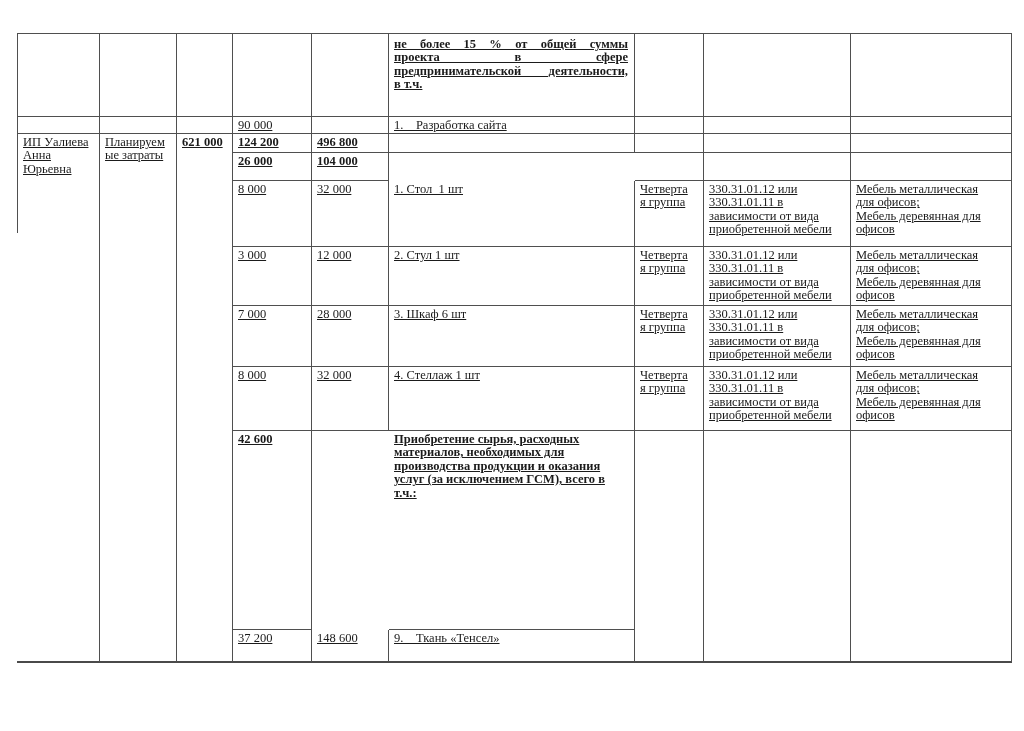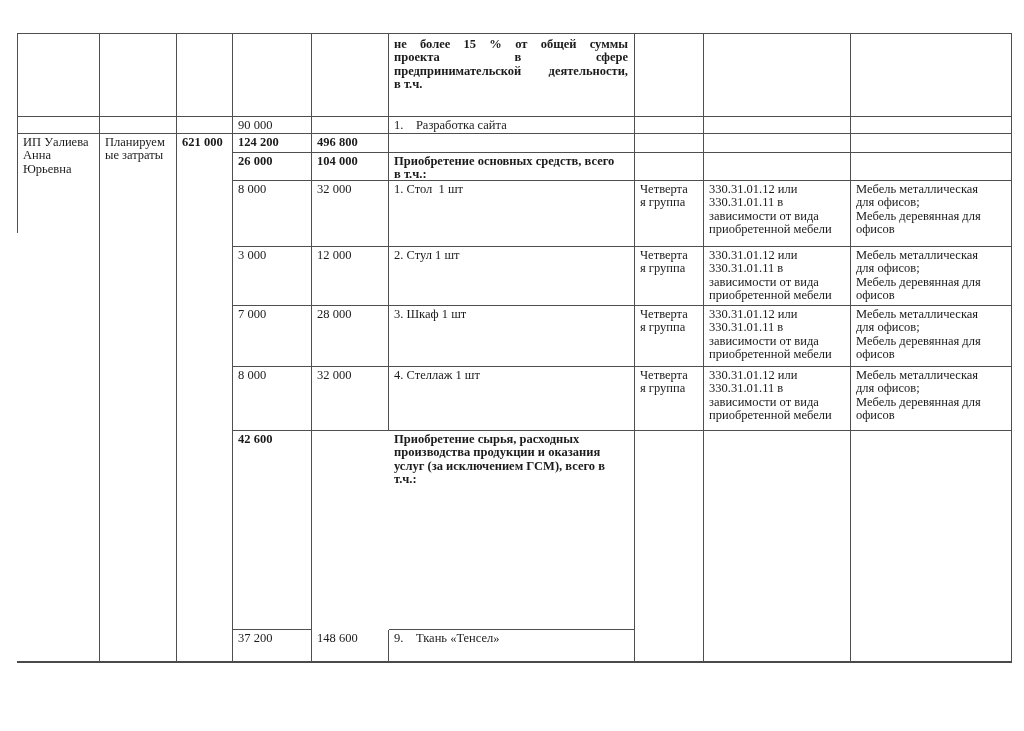--- a/index.html
+++ b/index.html
@@ -7,20 +7,21 @@
     width:1024px;height:731px;background:#ffffff;position:relative;
     font-family:"Liberation Serif","DejaVu Serif",serif;color:#1b1b1b;
     overflow:hidden;
   }
   .page{position:absolute;left:0;top:0;width:1024px;height:731px;}
   .tbl{
     position:absolute;left:17px;top:33px;width:995px;height:646px;
     display:grid;
     grid-template-columns:83px 77px 56px 79px 77px 246px 69px 147px 161px;
     grid-template-rows:84px 17px 19px 28px 66px 59px 61px 64px 199px 33px;
+    text-decoration:underline;
   }
   .cell{
     box-sizing:border-box;
     border-right:1px solid #4f4f4f;
     border-bottom:1px solid #4f4f4f;
     padding:2px 6px 0 5px;
     font-size:12.5px;line-height:13.4px;
     white-space:pre-wrap;
   }
   .bt{border-top:1px solid #4f4f4f;}
@@ -65,55 +66,54 @@
     <div class="cell b2 b" style="grid-area:3/3/11/4">621 000</div>
     <div class="cell b" style="grid-area:3/4">124 200</div>
     <div class="cell b" style="grid-area:3/5">496 800</div>
     <div class="cell" style="grid-area:3/6"></div>
     <div class="cell" style="grid-area:3/7"></div>
     <div class="cell" style="grid-area:3/8"></div>
     <div class="cell" style="grid-area:3/9"></div>
 
     <div class="cell b" style="grid-area:4/4">26 000</div>
     <div class="cell b" style="grid-area:4/5">104 000</div>
-    <div class="cell b lines" style="grid-area:4/6"><div>Приобретение основных средств, всего</div><div>в т.ч.:</div></div>
     <div class="cell" style="grid-area:4/7"></div>
     <div class="cell" style="grid-area:4/8"></div>
     <div class="cell" style="grid-area:4/9"></div>
 
     <div class="cell" style="grid-area:5/4">8 000</div>
     <div class="cell" style="grid-area:5/5">32 000</div>
     <div class="cell" style="grid-area:5/6">1. Стол  1 шт</div>
     <div class="cell lines" style="grid-area:5/7"><div>Четверта</div><div>я группа</div></div>
     <div class="cell lines" style="grid-area:5/8"><div>330.31.01.12 или</div><div>330.31.01.11 в</div><div>зависимости от вида</div><div>приобретенной мебели</div></div>
     <div class="cell lines" style="grid-area:5/9"><div>Мебель металлическая</div><div>для офисов;</div><div>Мебель деревянная для</div><div>офисов</div></div>
 
     <div class="cell" style="grid-area:6/4">3 000</div>
     <div class="cell" style="grid-area:6/5">12 000</div>
     <div class="cell" style="grid-area:6/6">2. Стул 1 шт</div>
     <div class="cell lines" style="grid-area:6/7"><div>Четверта</div><div>я группа</div></div>
     <div class="cell lines" style="grid-area:6/8"><div>330.31.01.12 или</div><div>330.31.01.11 в</div><div>зависимости от вида</div><div>приобретенной мебели</div></div>
     <div class="cell lines" style="grid-area:6/9"><div>Мебель металлическая</div><div>для офисов;</div><div>Мебель деревянная для</div><div>офисов</div></div>
 
     <div class="cell" style="grid-area:7/4">7 000</div>
     <div class="cell" style="grid-area:7/5">28 000</div>
-    <div class="cell" style="grid-area:7/6">3. Шкаф 1 шт</div>
+    <div class="cell" style="grid-area:7/6">3. Шкаф 6 шт</div>
     <div class="cell lines" style="grid-area:7/7"><div>Четверта</div><div>я группа</div></div>
     <div class="cell lines" style="grid-area:7/8"><div>330.31.01.12 или</div><div>330.31.01.11 в</div><div>зависимости от вида</div><div>приобретенной мебели</div></div>
     <div class="cell lines" style="grid-area:7/9"><div>Мебель металлическая</div><div>для офисов;</div><div>Мебель деревянная для</div><div>офисов</div></div>
 
     <div class="cell" style="grid-area:8/4">8 000</div>
     <div class="cell" style="grid-area:8/5">32 000</div>
     <div class="cell" style="grid-area:8/6">4. Стеллаж 1 шт</div>
     <div class="cell lines" style="grid-area:8/7"><div>Четверта</div><div>я группа</div></div>
     <div class="cell lines" style="grid-area:8/8"><div>330.31.01.12 или</div><div>330.31.01.11 в</div><div>зависимости от вида</div><div>приобретенной мебели</div></div>
     <div class="cell lines" style="grid-area:8/9"><div>Мебель металлическая</div><div>для офисов;</div><div>Мебель деревянная для</div><div>офисов</div></div>
 
     <div class="cell b" style="grid-area:9/4">42 600</div>
-    <div class="cell b lines" style="grid-area:9/6"><div>Приобретение сырья, расходных</div><div>производства продукции и оказания</div><div>услуг (за исключением ГСМ), всего в</div><div>т.ч.:</div></div>
+    <div class="cell b lines" style="grid-area:9/6"><div>Приобретение сырья, расходных</div><div>материалов, необходимых для</div><div>производства продукции и оказания</div><div>услуг (за исключением ГСМ), всего в</div><div>т.ч.:</div></div>
     <div class="cell b2" style="grid-area:9/7/11/8"></div>
     <div class="cell b2" style="grid-area:9/8/11/9"></div>
     <div class="cell b2" style="grid-area:9/9/11/10"></div>
 
     <div class="cell b2" style="grid-area:10/4">37 200</div>
     <div class="cell b2" style="grid-area:10/5">148 600</div>
     <div class="cell b2" style="grid-area:10/6">9.    Ткань «Тенсел»</div>
 
   </div>
   <div class="border-mask"></div>

